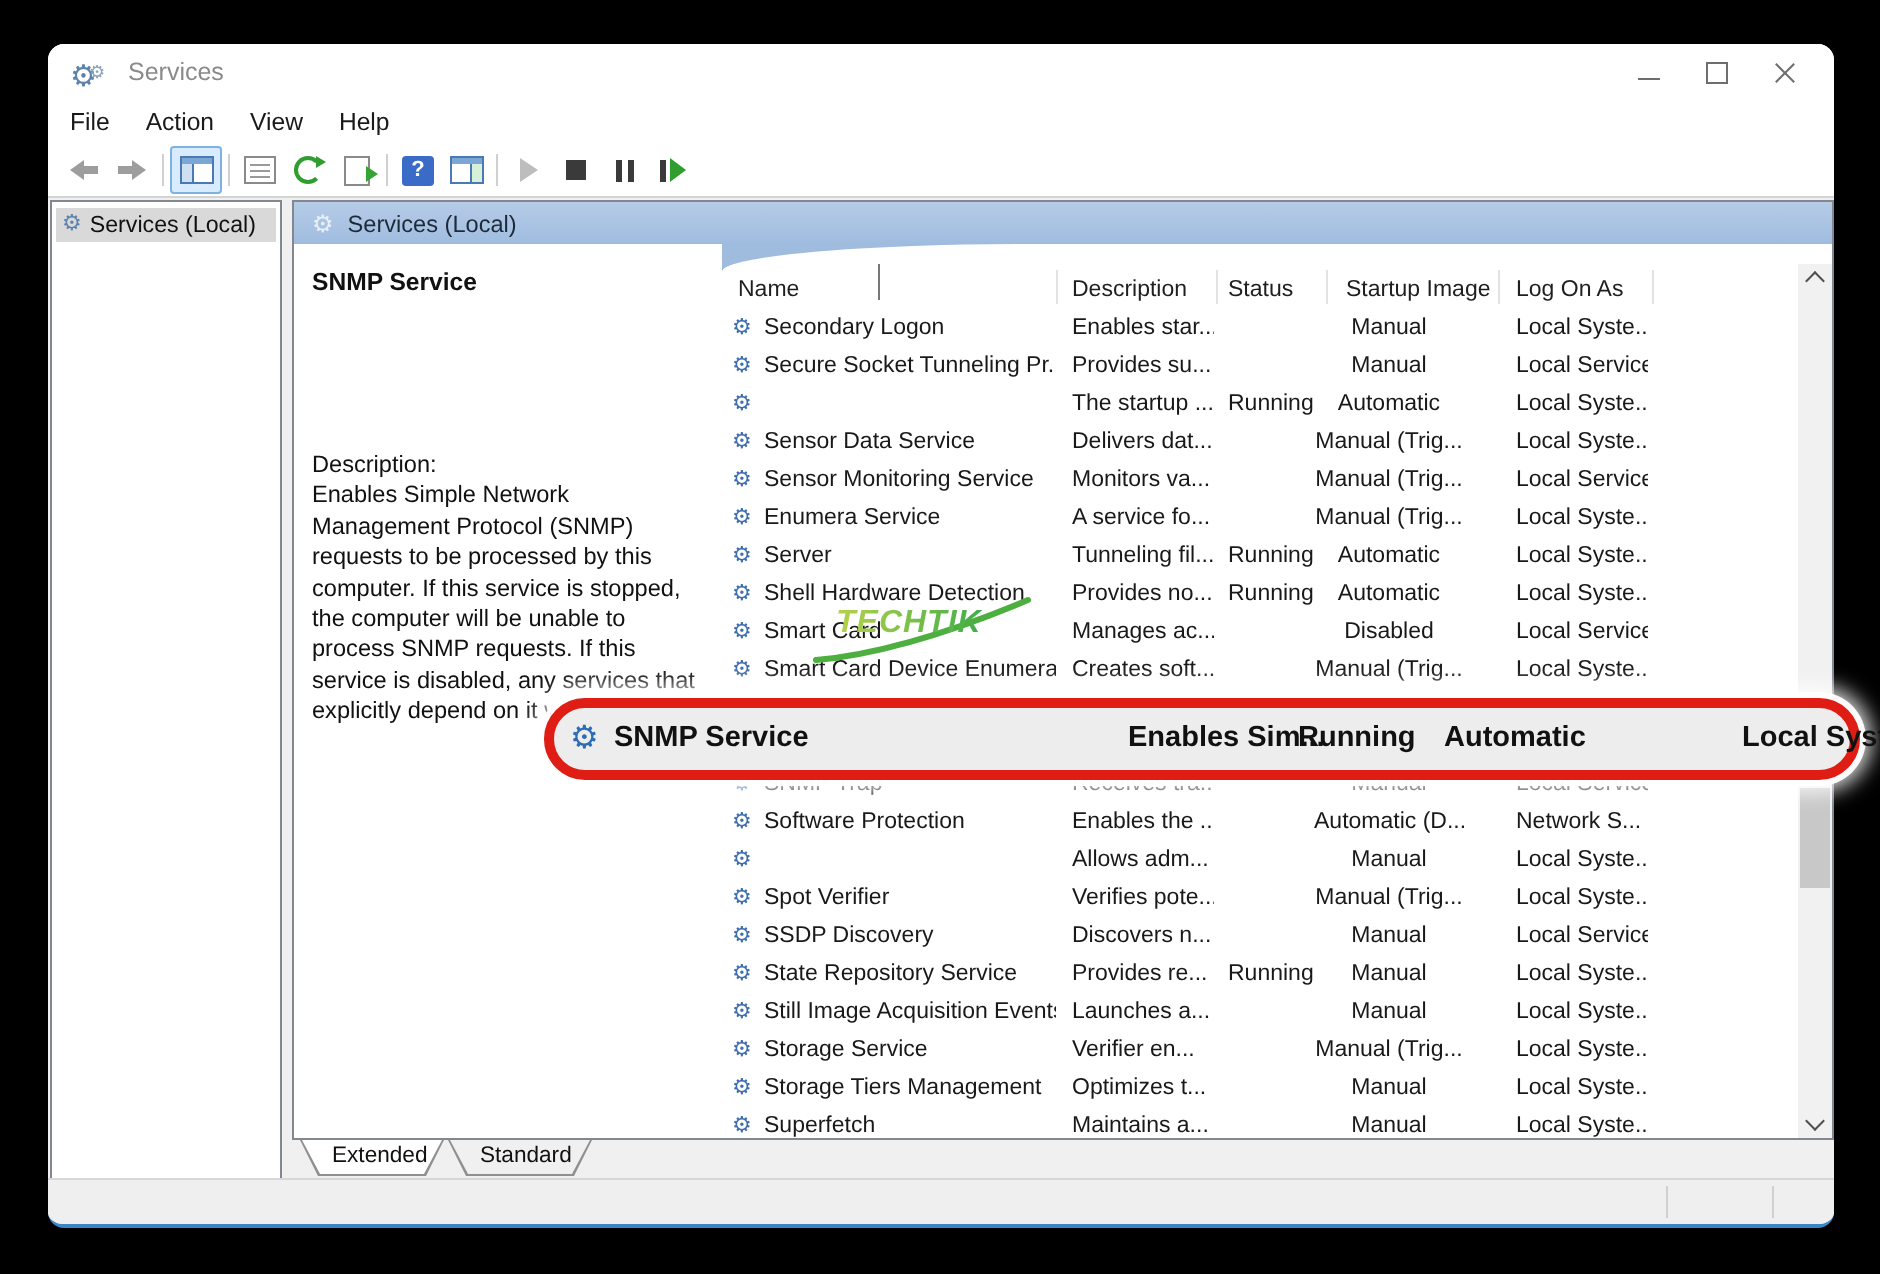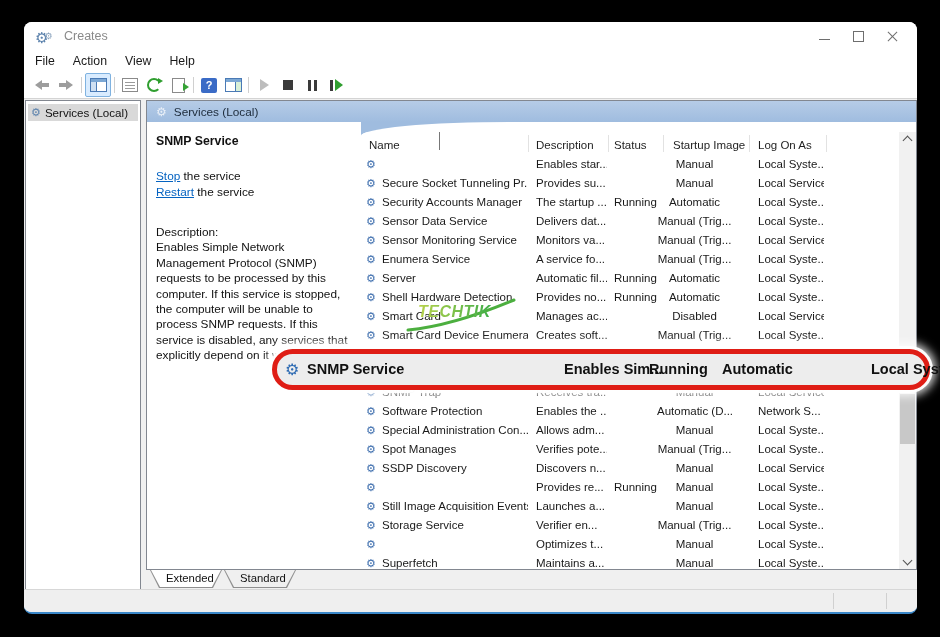--- a/index.html
+++ b/index.html
@@ -112,21 +112,21 @@
   .co-name{left:30px;} .co-desc{left:287px;} .co-status{left:372px;} .co-startup{left:445px;} .co-logon{left:594px;}
 </style>
 </head>
 <body>
 
 <div class="stage">
   <div class="window">
 
     <div class="titlebar">
       <span class="app-icon">⚙<span class="g2">⚙</span></span>
-      <span class="title-text">Creates</span>
+      <span class="title-text">Services</span>
       <div class="wincontrols">
         <div class="wbtn">
             <span class="glyph-min"></span>
           </div>
         <div class="wbtn">
             <span class="glyph-max"></span>
           </div>
         <div class="wbtn">
             <span class="glyph-close"></span>
           </div>
@@ -206,24 +206,20 @@
 
       <div class="rightpane">
         <div class="bluecorner"></div>
         <div class="bluebar">
           <span class="gear">⚙</span>
           <span class="lbl">Services (Local)</span>
         </div>
 
         <div class="infopane">
           <div class="svc-title">SNMP Service</div>
-          <div class="svc-links">
-            <div><a href="#">Stop</a><span> the service</span></div>
-            <div><a href="#">Restart</a><span> the service</span></div>
-          </div>
           <div class="svc-desc">
             <div>Description:</div>
             <div>Enables Simple Network Management Protocol (SNMP) requests to be processed by this computer. If this service is stopped, the computer will be unable to process SNMP requests. If this service is disabled, any services that explicitly depend on it will fail to start.</div>
           </div>
         </div>
 
         <div class="listwrap">
           <div class="lheader">
             <span class="sortchev"><span class="chev"></span></span>
             <span class="hcell" style="left:8px">Name</span>
@@ -233,36 +229,36 @@
             <span class="hcell" style="left:397px">Log On As</span>
             <span class="hdiv" style="left:167px"></span>
             <span class="hdiv" style="left:247px"></span>
             <span class="hdiv" style="left:302px"></span>
             <span class="hdiv" style="left:388px"></span>
             <span class="hdiv" style="left:465px"></span>
           </div>
           <div class="rows">
               <div class="lrow" style="top: 0px;">
     <span class="cell c-icon">⚙</span>
+    <span class="cell c-name">Secondary Logon</span>
     <span class="cell c-desc">Enables star...</span>
     <span class="cell c-status"></span>
     <span class="cell c-startup">Manual</span>
     <span class="cell c-logon">Local Syste...</span>
   </div>
               <div class="lrow" style="top: 19px;">
     <span class="cell c-icon">⚙</span>
     <span class="cell c-name">Secure Socket Tunneling Pr...</span>
     <span class="cell c-desc">Provides su...</span>
     <span class="cell c-status"></span>
     <span class="cell c-startup">Manual</span>
     <span class="cell c-logon">Local Service</span>
   </div>
               <div class="lrow" style="top: 38px;">
     <span class="cell c-icon">⚙</span>
-    <span class="cell c-name">Security Accounts Manager</span>
     <span class="cell c-desc">The startup ...</span>
     <span class="cell c-status">Running</span>
     <span class="cell c-startup">Automatic</span>
     <span class="cell c-logon">Local Syste...</span>
   </div>
               <div class="lrow" style="top: 57px;">
     <span class="cell c-icon">⚙</span>
     <span class="cell c-name">Sensor Data Service</span>
     <span class="cell c-desc">Delivers dat...</span>
     <span class="cell c-status"></span>
@@ -281,21 +277,21 @@
     <span class="cell c-icon">⚙</span>
     <span class="cell c-name">Enumera Service</span>
     <span class="cell c-desc">A service fo...</span>
     <span class="cell c-status"></span>
     <span class="cell c-startup">Manual (Trig...</span>
     <span class="cell c-logon">Local Syste...</span>
   </div>
               <div class="lrow" style="top: 114px;">
     <span class="cell c-icon">⚙</span>
     <span class="cell c-name">Server</span>
-    <span class="cell c-desc">Automatic fil...</span>
+    <span class="cell c-desc">Tunneling fil...</span>
     <span class="cell c-status">Running</span>
     <span class="cell c-startup">Automatic</span>
     <span class="cell c-logon">Local Syste...</span>
   </div>
               <div class="lrow" style="top: 133px;">
     <span class="cell c-icon">⚙</span>
     <span class="cell c-name">Shell Hardware Detection</span>
     <span class="cell c-desc">Provides no...</span>
     <span class="cell c-status">Running</span>
     <span class="cell c-startup">Automatic</span>
@@ -344,44 +340,44 @@
               <div class="lrow" style="top: 247px;">
     <span class="cell c-icon">⚙</span>
     <span class="cell c-name">Software Protection</span>
     <span class="cell c-desc">Enables the ...</span>
     <span class="cell c-status"></span>
     <span class="cell c-startup">Automatic (D...</span>
     <span class="cell c-logon">Network S...</span>
   </div>
               <div class="lrow" style="top: 266px;">
     <span class="cell c-icon">⚙</span>
-    <span class="cell c-name">Special Administration Con...</span>
     <span class="cell c-desc">Allows adm...</span>
     <span class="cell c-status"></span>
     <span class="cell c-startup">Manual</span>
     <span class="cell c-logon">Local Syste...</span>
   </div>
               <div class="lrow" style="top: 285px;">
     <span class="cell c-icon">⚙</span>
-    <span class="cell c-name">Spot Manages</span>
+    <span class="cell c-name">Spot Verifier</span>
     <span class="cell c-desc">Verifies pote...</span>
     <span class="cell c-status"></span>
     <span class="cell c-startup">Manual (Trig...</span>
     <span class="cell c-logon">Local Syste...</span>
   </div>
               <div class="lrow" style="top: 304px;">
     <span class="cell c-icon">⚙</span>
     <span class="cell c-name">SSDP Discovery</span>
     <span class="cell c-desc">Discovers n...</span>
     <span class="cell c-status"></span>
     <span class="cell c-startup">Manual</span>
     <span class="cell c-logon">Local Service</span>
   </div>
               <div class="lrow" style="top: 323px;">
     <span class="cell c-icon">⚙</span>
+    <span class="cell c-name">State Repository Service</span>
     <span class="cell c-desc">Provides re...</span>
     <span class="cell c-status">Running</span>
     <span class="cell c-startup">Manual</span>
     <span class="cell c-logon">Local Syste...</span>
   </div>
               <div class="lrow" style="top: 342px;">
     <span class="cell c-icon">⚙</span>
     <span class="cell c-name">Still Image Acquisition Events</span>
     <span class="cell c-desc">Launches a...</span>
     <span class="cell c-status"></span>
@@ -391,20 +387,21 @@
               <div class="lrow" style="top: 361px;">
     <span class="cell c-icon">⚙</span>
     <span class="cell c-name">Storage Service</span>
     <span class="cell c-desc">Verifier en...</span>
     <span class="cell c-status"></span>
     <span class="cell c-startup">Manual (Trig...</span>
     <span class="cell c-logon">Local Syste...</span>
   </div>
               <div class="lrow" style="top: 380px;">
     <span class="cell c-icon">⚙</span>
+    <span class="cell c-name">Storage Tiers Management</span>
     <span class="cell c-desc">Optimizes t...</span>
     <span class="cell c-status"></span>
     <span class="cell c-startup">Manual</span>
     <span class="cell c-logon">Local Syste...</span>
   </div>
               <div class="lrow" style="top: 399px;">
     <span class="cell c-icon">⚙</span>
     <span class="cell c-name">Superfetch</span>
     <span class="cell c-desc">Maintains a...</span>
     <span class="cell c-status"></span>

